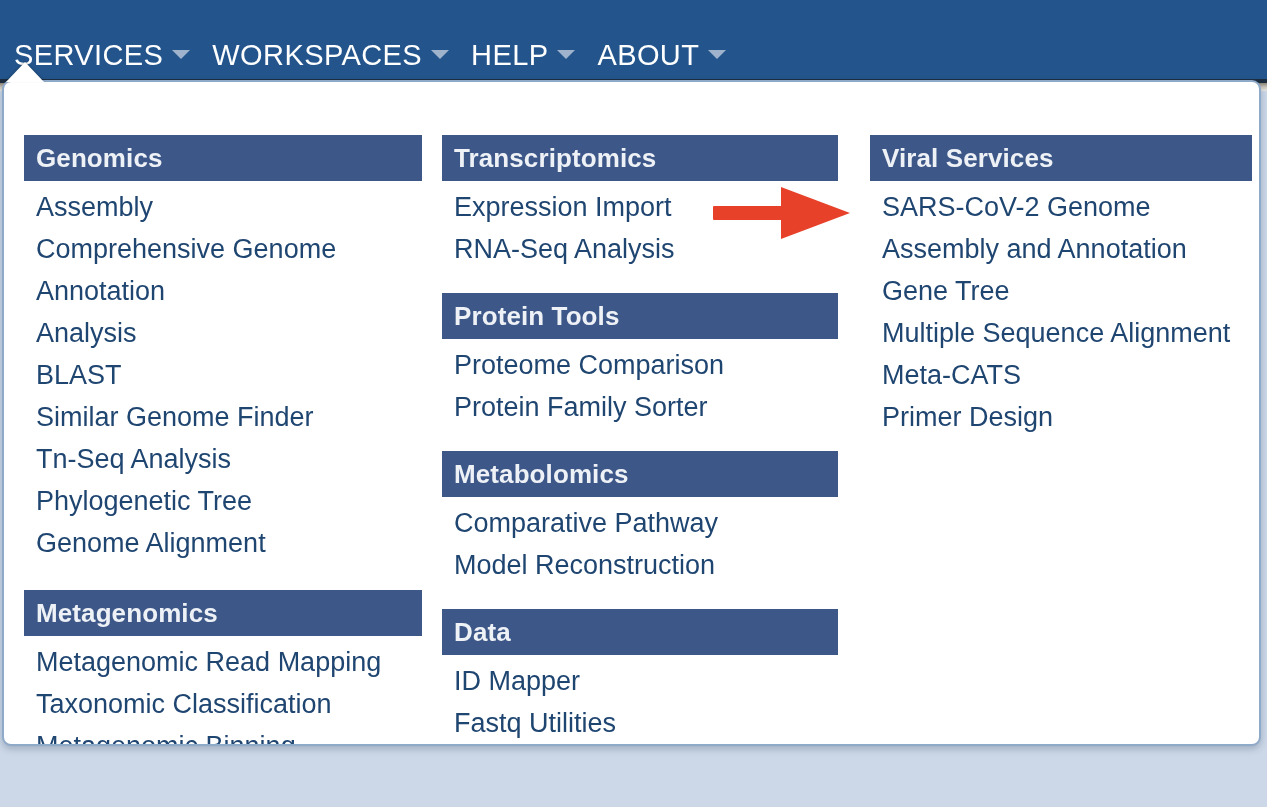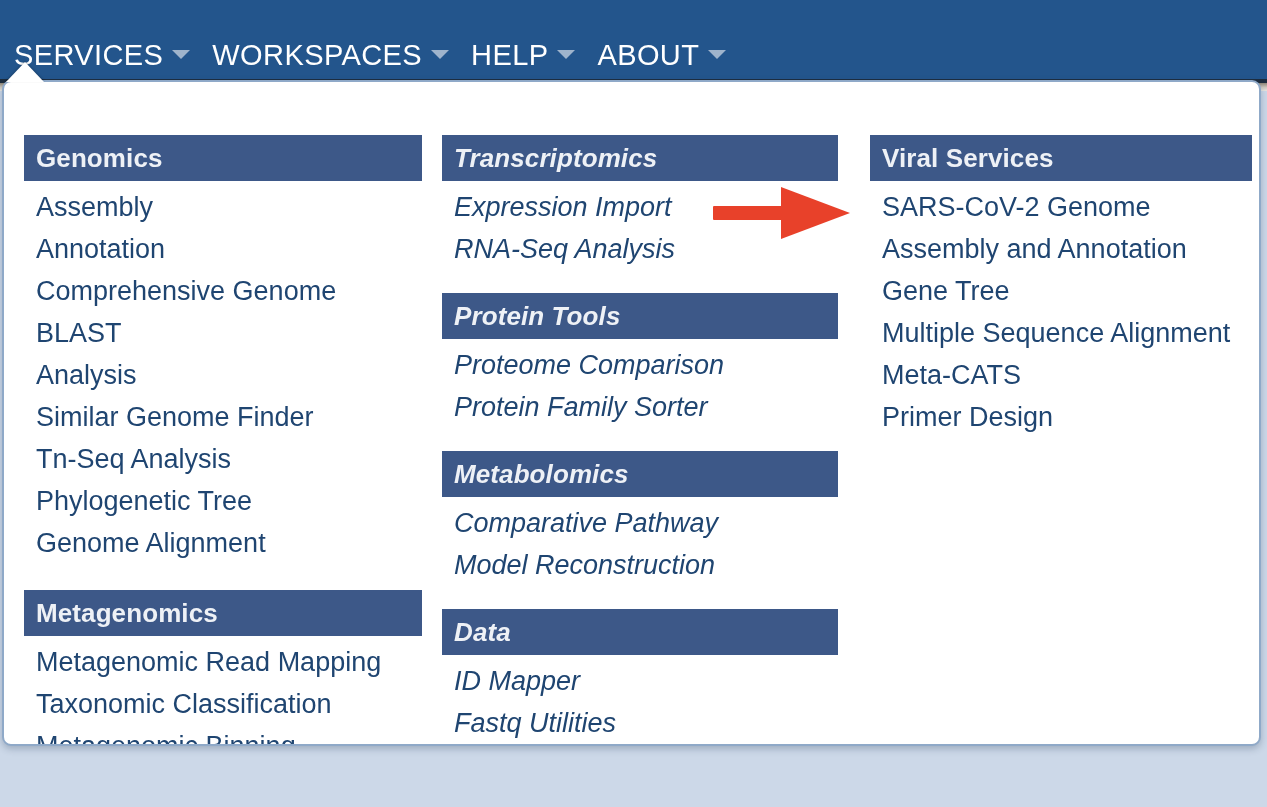--- a/index.html
+++ b/index.html
@@ -120,21 +120,21 @@
     left: 0; top: 0;
     width: 100%;
     height: 100%;
   }
 
   .col {
     position: absolute;
     top: 53px;
   }
   .col-1 { left: 20px;  width: 398px; }
-  .col-2 { left: 438px; width: 396px; font-style: italic; }
+  .col-2 { left: 438px; width: 396px; }
   .col-3 { left: 866px; width: 382px; }
 
   .group { margin-bottom: 26px; }
   .group.tight { margin-bottom: 23px; }
 
   .group-header {
     background: #3d5888;
     color: #eef1f6;
     font-size: 26px;
     font-weight: bold;
@@ -209,24 +209,24 @@
 
 <div id="services-panel">
   <div class="panel-columns">
 
     <div class="col col-1">
 
       <div class="group">
         <div class="group-header">Genomics</div>
         <div class="group-items">
           <a class="svc-link">Assembly</a>
+          <a class="svc-link">Comprehensive Genome</a>
           <a class="svc-link">Annotation</a>
-          <a class="svc-link">Comprehensive Genome</a>
+          <a class="svc-link">Analysis</a>
           <a class="svc-link">BLAST</a>
-          <a class="svc-link">Analysis</a>
           <a class="svc-link">Similar Genome Finder</a>
           <a class="svc-link">Tn-Seq Analysis</a>
           <a class="svc-link">Phylogenetic Tree</a>
           <a class="svc-link">Genome Alignment</a>
         </div>
       </div>
 
       <div class="group">
         <div class="group-header">Metagenomics</div>
         <div class="group-items">

